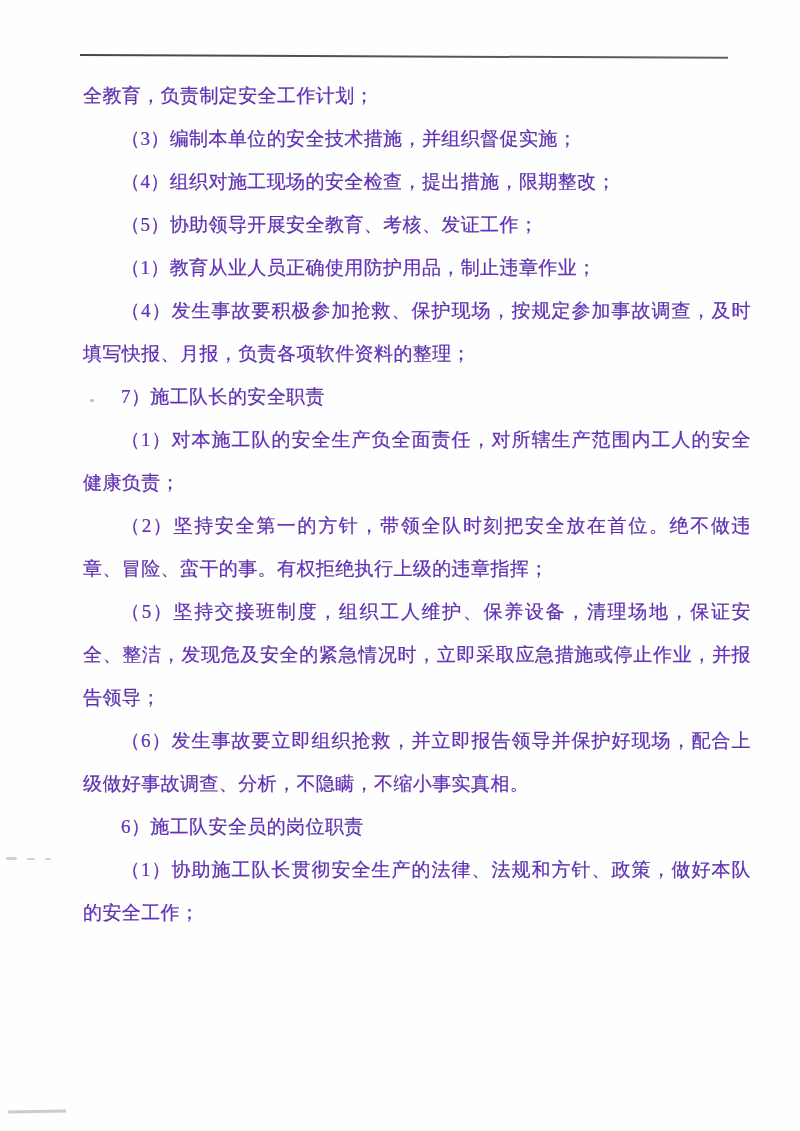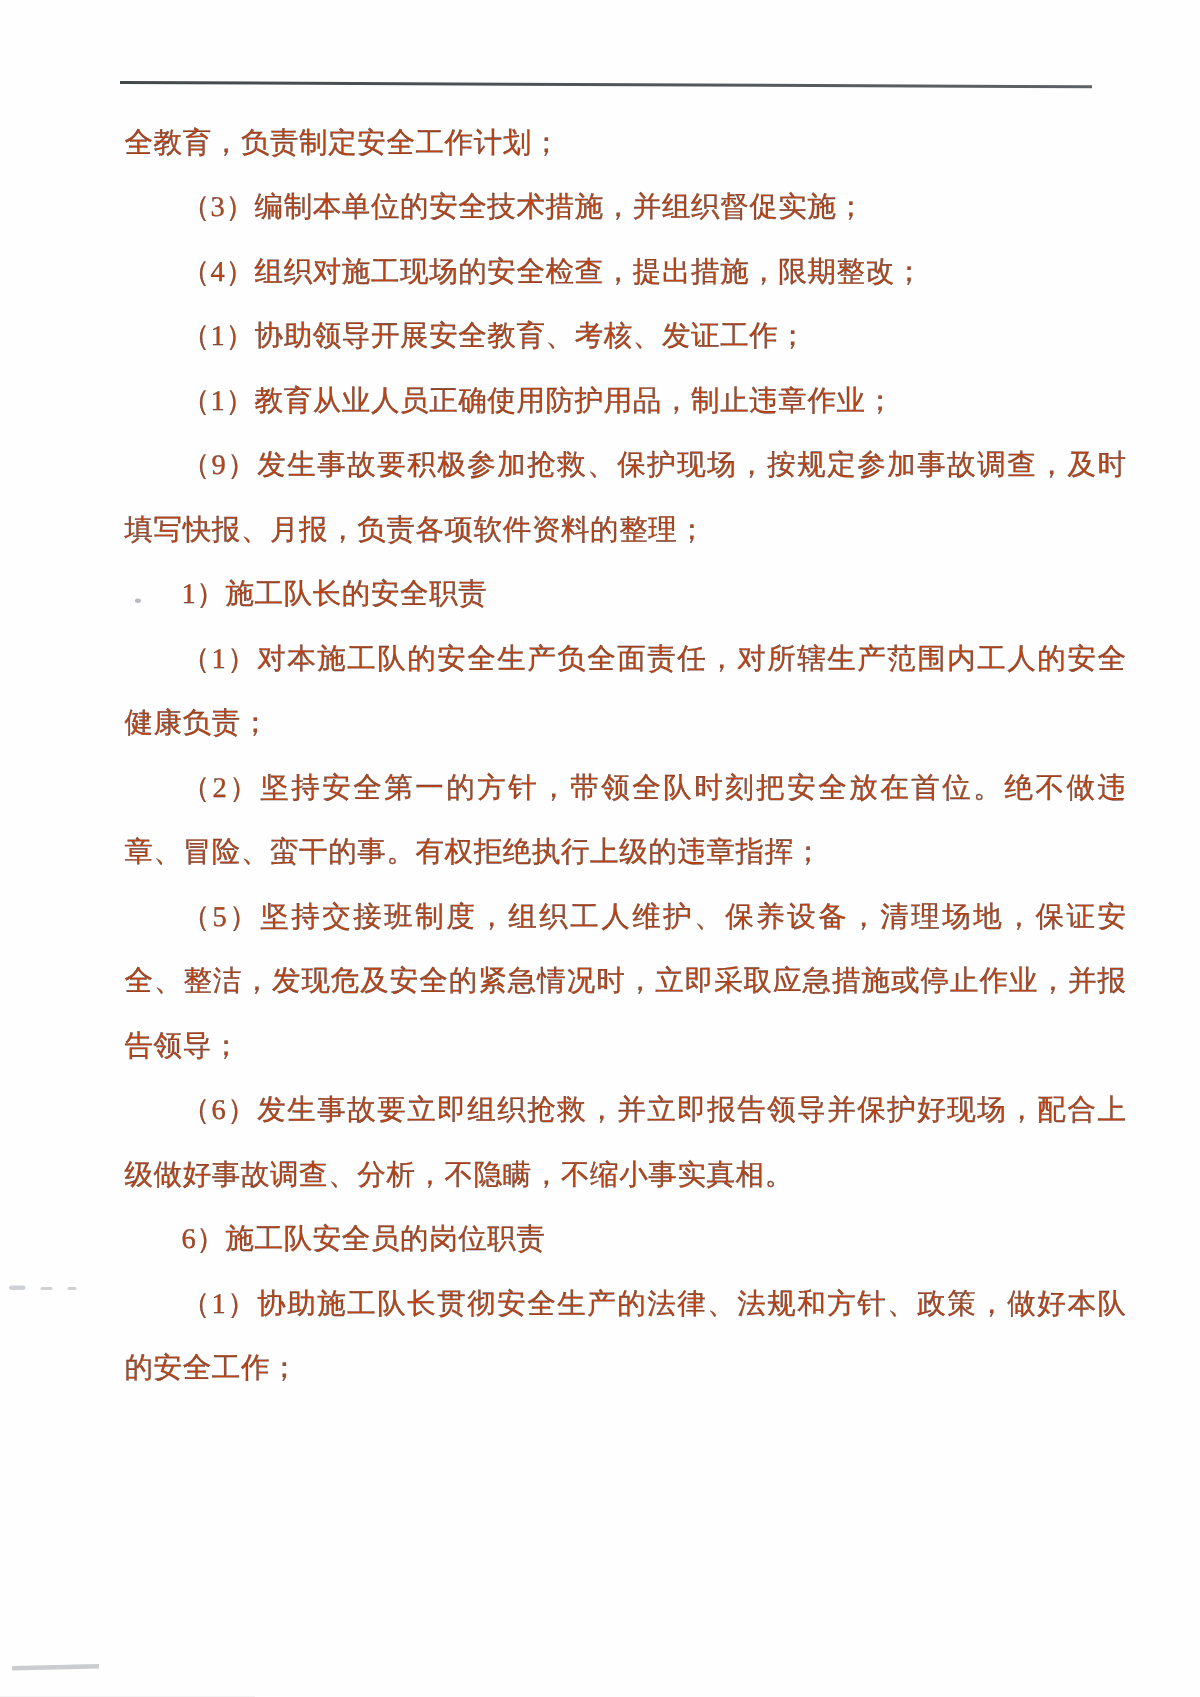--- a/index.html
+++ b/index.html
@@ -25,21 +25,21 @@
   .content {
     position: absolute;
     left: 83px;
     top: 74px;
     width: 668px;
   }
   .para {
     margin: 0;
     font-size: 19px;
     line-height: 43px;
-    color: #c2410c;
+    color: #6d28d9;
     text-align: justify;
     text-justify: inter-ideograph;
     letter-spacing: 0.4px;
     -webkit-text-stroke: 0.2px #3a4150;
   }
   .para.indent { text-indent: 2em; }
   
   .artifact-dot {
     position: absolute;
     left: 90px;
@@ -82,24 +82,24 @@
 <body>
 
 <div class="page">
 
   <div class="header-rule"></div>
 
   <div class="content">
     <p class="para">全教育，负责制定安全工作计划；</p>
     <p class="para indent">（3）编制本单位的安全技术措施，并组织督促实施；</p>
     <p class="para indent">（4）组织对施工现场的安全检查，提出措施，限期整改；</p>
-    <p class="para indent">（1）协助领导开展安全教育、考核、发证工作；</p>
+    <p class="para indent">（5）协助领导开展安全教育、考核、发证工作；</p>
     <p class="para indent">（1）教育从业人员正确使用防护用品，制止违章作业；</p>
-    <p class="para indent">（9）发生事故要积极参加抢救、保护现场，按规定参加事故调查，及时填写快报、月报，负责各项软件资料的整理；</p>
-    <p class="para indent">1）施工队长的安全职责</p>
+    <p class="para indent">（4）发生事故要积极参加抢救、保护现场，按规定参加事故调查，及时填写快报、月报，负责各项软件资料的整理；</p>
+    <p class="para indent">7）施工队长的安全职责</p>
     <p class="para indent">（1）对本施工队的安全生产负全面责任，对所辖生产范围内工人的安全健康负责；</p>
     <p class="para indent">（2）坚持安全第一的方针，带领全队时刻把安全放在首位。绝不做违章、冒险、蛮干的事。有权拒绝执行上级的违章指挥；</p>
     <p class="para indent">（5）坚持交接班制度，组织工人维护、保养设备，清理场地，保证安全、整洁，发现危及安全的紧急情况时，立即采取应急措施或停止作业，并报告领导；</p>
     <p class="para indent">（6）发生事故要立即组织抢救，并立即报告领导并保护好现场，配合上级做好事故调查、分析，不隐瞒，不缩小事实真相。</p>
     <p class="para indent">6）施工队安全员的岗位职责</p>
     <p class="para indent">（1）协助施工队长贯彻安全生产的法律、法规和方针、政策，做好本队的安全工作；</p>
   </div>
 
   <div class="artifact-dot"></div>
   <div class="artifact-dashes">

